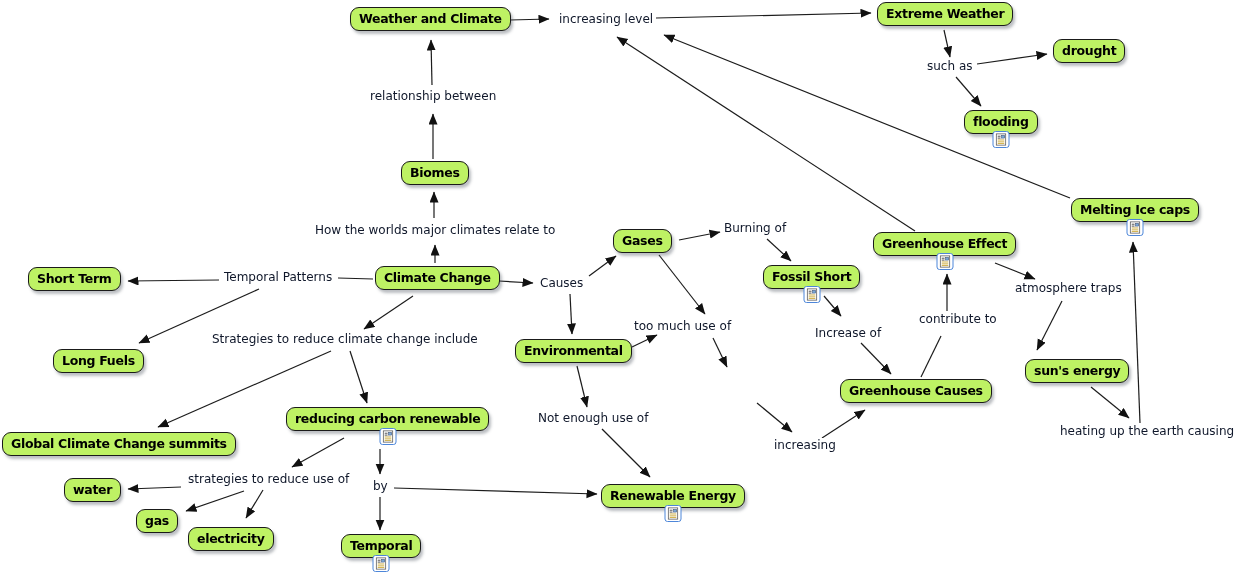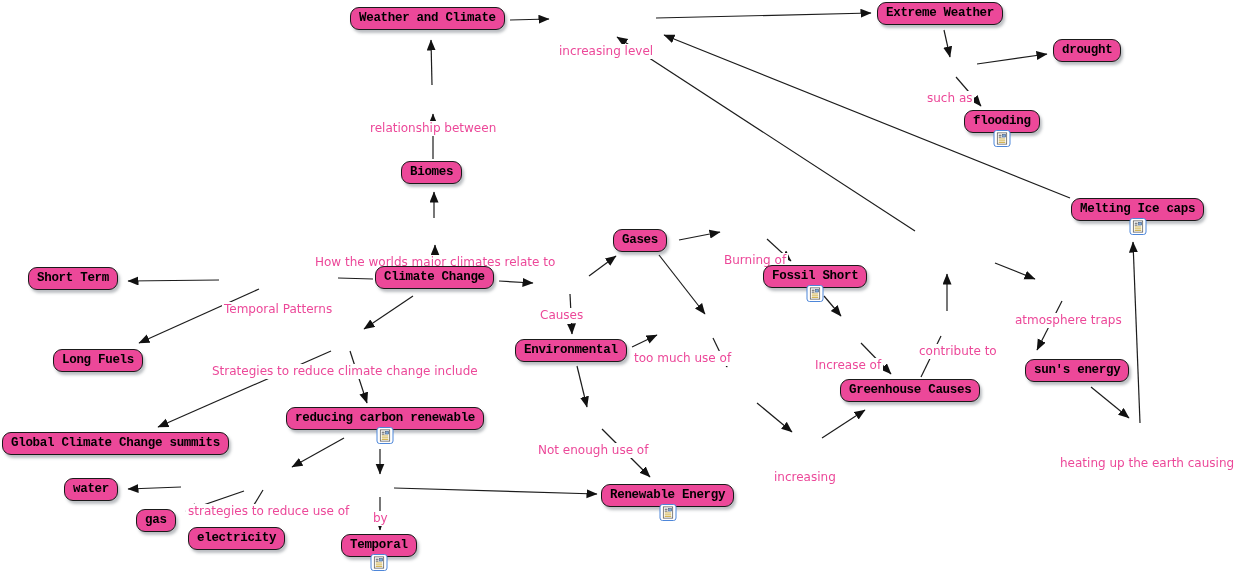--- a/index.html
+++ b/index.html
@@ -1,25 +1,25 @@
 <!DOCTYPE html>
 <html><head>
 <meta charset="utf-8">
 <style>
   html,body{margin:0;padding:0;background:#ffffff;}
   #cmap{position:relative;width:1236px;height:575px;background:#ffffff;overflow:hidden;
         font-family:"DejaVu Sans", sans-serif;}
   #edges{position:absolute;left:0;top:0;z-index:1;}
   #edges line{stroke:#1c1c1c;stroke-width:1.2;}
-  .lbl{position:absolute;z-index:2;font-size:12px;line-height:15px;color:#ec4899;
-       background:#ffffff;padding:0 2px;white-space:nowrap;margin-top:32px;}
-  .node{position:absolute;z-index:3;background:#ec4899;border:1.5px solid #1a1a1a;
+  .lbl{position:absolute;z-index:2;font-size:12px;line-height:15px;color:#0f172a;
+       background:#ffffff;padding:0 2px;white-space:nowrap;}
+  .node{position:absolute;z-index:3;background:#bef264;border:1.5px solid #1a1a1a;
         border-radius:9px;padding:3px 8px 4px;font-size:12.5px;font-weight:bold;
         letter-spacing:-0.3px;color:#000;white-space:nowrap;text-align:center;
-        box-shadow:2px 3px 3px rgba(60,70,80,0.35);font-family:Liberation Mono, monospace;}
+        box-shadow:2px 3px 3px rgba(60,70,80,0.35);}
   .res-icon{position:absolute;left:50%;bottom:-15px;transform:translateX(-50%);
         width:17px;height:17px;background:#ffffff;border:1.5px solid #4d86d9;
         border-radius:3px;box-sizing:border-box;display:block;}
   .res-icon svg{display:block;width:100%;height:100%;}
 </style>
 </head>
 <body>
 
 <div id="cmap">
 
@@ -122,20 +122,34 @@
       <rect x="8.5" y="3.5" width="3.5" height="3" fill="#7aa7d6" stroke="#334466" stroke-width="0.5"></rect>
       <line x1="4.5" y1="4.5" x2="7.5" y2="4.5" stroke="#333" stroke-width="0.9"></line>
       <line x1="4.5" y1="6.5" x2="7.5" y2="6.5" stroke="#333" stroke-width="0.9"></line>
       <line x1="4.5" y1="8.5" x2="11.5" y2="8.5" stroke="#c9a227" stroke-width="0.9"></line>
       <line x1="4.5" y1="10.5" x2="11.5" y2="10.5" stroke="#c9a227" stroke-width="0.9"></line>
       <line x1="4.5" y1="12.2" x2="11.5" y2="12.2" stroke="#c9a227" stroke-width="0.9"></line>
     </svg>
       </span>
   </div>
 
+  <div class="node" style="left:873px;top:232px">
+    <span>Greenhouse Effect</span>
+    <span class="res-icon">
+        <svg viewBox="0 0 16 16">
+      <rect x="3" y="2" width="10" height="12" fill="#ffffff" stroke="#555" stroke-width="0.8"></rect>
+      <rect x="8.5" y="3.5" width="3.5" height="3" fill="#7aa7d6" stroke="#334466" stroke-width="0.5"></rect>
+      <line x1="4.5" y1="4.5" x2="7.5" y2="4.5" stroke="#333" stroke-width="0.9"></line>
+      <line x1="4.5" y1="6.5" x2="7.5" y2="6.5" stroke="#333" stroke-width="0.9"></line>
+      <line x1="4.5" y1="8.5" x2="11.5" y2="8.5" stroke="#c9a227" stroke-width="0.9"></line>
+      <line x1="4.5" y1="10.5" x2="11.5" y2="10.5" stroke="#c9a227" stroke-width="0.9"></line>
+      <line x1="4.5" y1="12.2" x2="11.5" y2="12.2" stroke="#c9a227" stroke-width="0.9"></line>
+    </svg>
+      </span>
+  </div>
 
   <div class="node" style="left:401px;top:161px">Biomes</div>
   <div class="node" style="left:375px;top:266px">Climate Change</div>
   <div class="node" style="left:28px;top:267px">Short Term</div>
   <div class="node" style="left:53px;top:349px">Long Fuels</div>
   <div class="node" style="left:613px;top:229px">Gases</div>
 
   <div class="node" style="left:763px;top:265px">
     <span>Fossil Short</span>
     <span class="res-icon">

